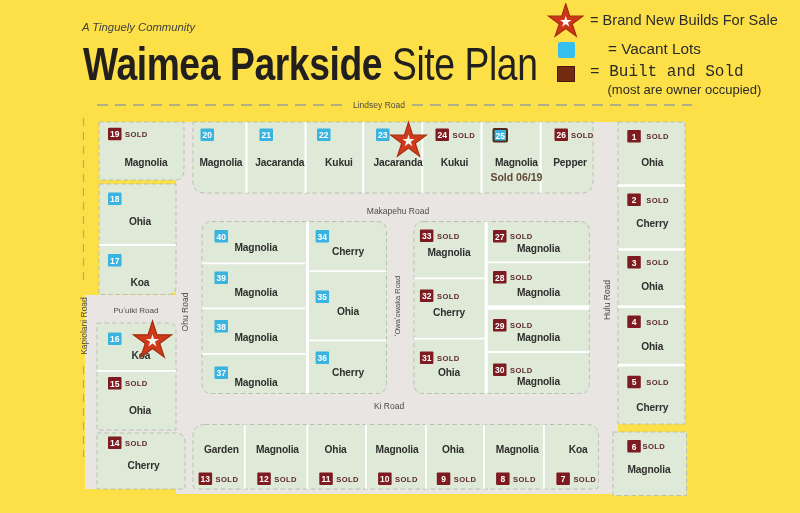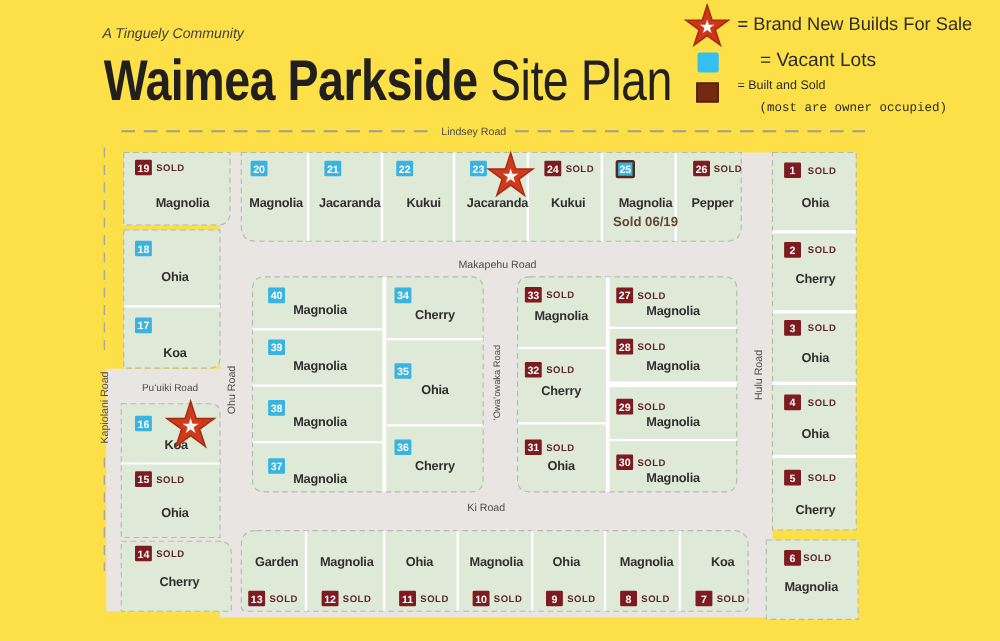--- a/index.html
+++ b/index.html
@@ -21,23 +21,23 @@
 </svg>
 
 <div class="abs" style="left:590px;top:11.5px;font-size:14.6px;color:#2b2b2b;">= Brand New Builds For Sale</div>
 
 <div class="abs" style="left:557.5px;top:42px;width:17.5px;height:16px;background:#35bfee;border-radius:2px;"></div>
 
 <div class="abs" style="left:608px;top:39.5px;font-size:15.3px;color:#2b2b2b;">= Vacant Lots</div>
 
 <div class="abs" style="left:556.5px;top:66px;width:18px;height:16px;background:#722a10;border:1.5px solid #46190a;box-sizing:border-box;"></div>
 
-<div class="abs" style="left:590px;top:63px;font-size:10px;color:#2b2b2b;">= Built and Sold</div>
-
-<div class="abs" style="left:607.5px;top:82px;font-size:10px;color:#2b2b2b;font-family:Liberation Mono, monospace;">(most are owner occupied)</div>
+<div class="abs" style="left:590px;top:63px;font-size:16px;color:#2b2b2b;font-family:Liberation Mono, monospace;">= Built and Sold</div>
+
+<div class="abs" style="left:607.5px;top:82px;font-size:13px;color:#2b2b2b;">(most are owner occupied)</div>
 
 <svg class="abs" style="left:0;top:0;" width="800" height="513" viewBox="0 0 800 513">
 <defs>
   <g id="star">
     <polygon points="0.0,-10.0 2.2,-3.1 9.5,-3.1 3.6,1.2 5.9,8.1 0.0,3.8 -5.9,8.1 -3.6,1.2 -9.5,-3.1 -2.2,-3.1" fill="#d03a1c" stroke="#a42c0e" stroke-width="0.6"></polygon>
     <polygon points="0,-3.4 0.75,-1.05 3.23,-1.05 1.22,0.41 2.01,2.75 0,1.29 -2.01,2.75 -1.22,0.41 -3.23,-1.05 -0.75,-1.05" fill="#f2f5ee"></polygon>
   </g>
 </defs>
 
 <g>

